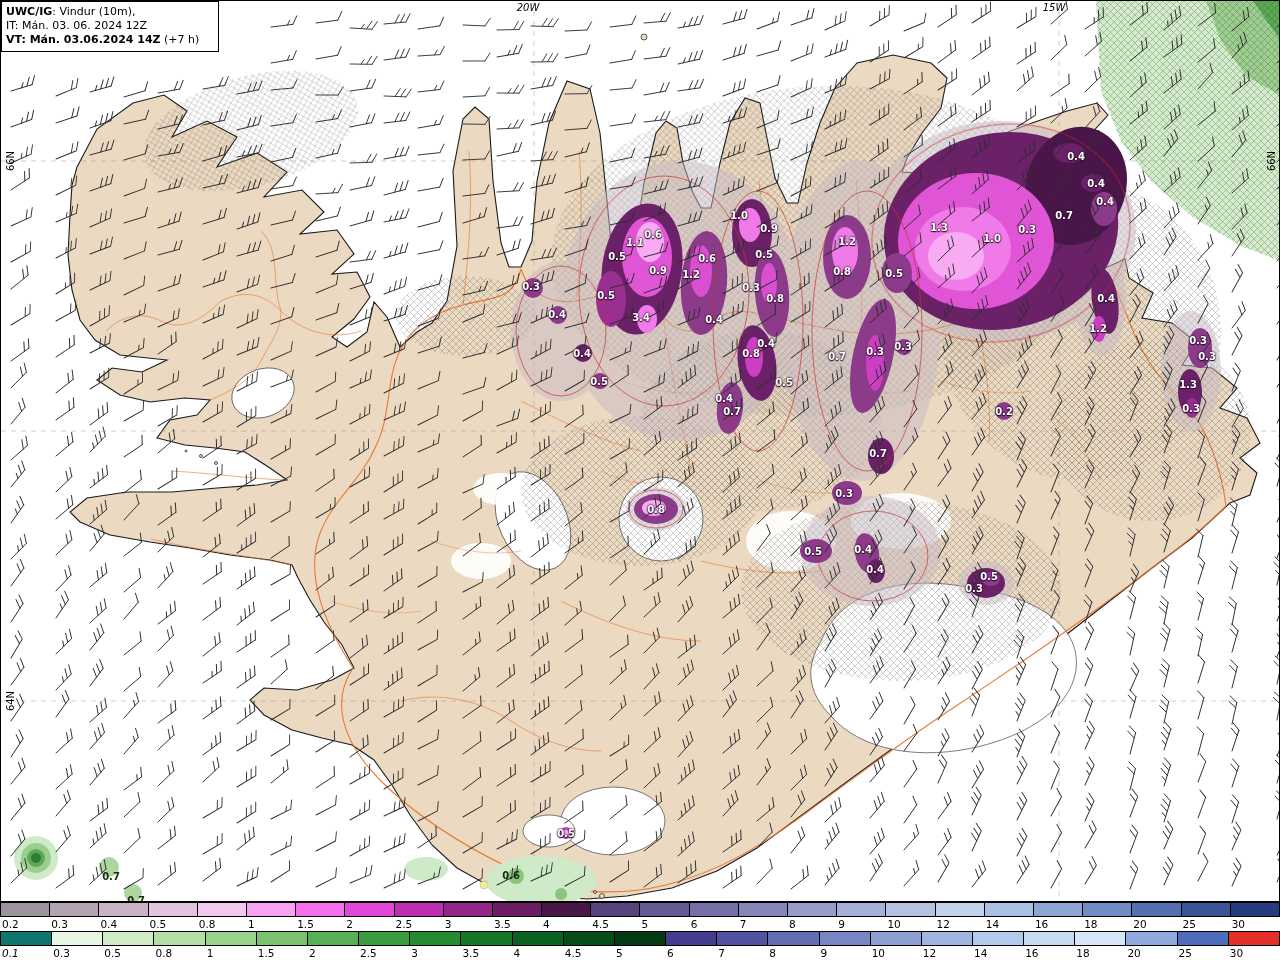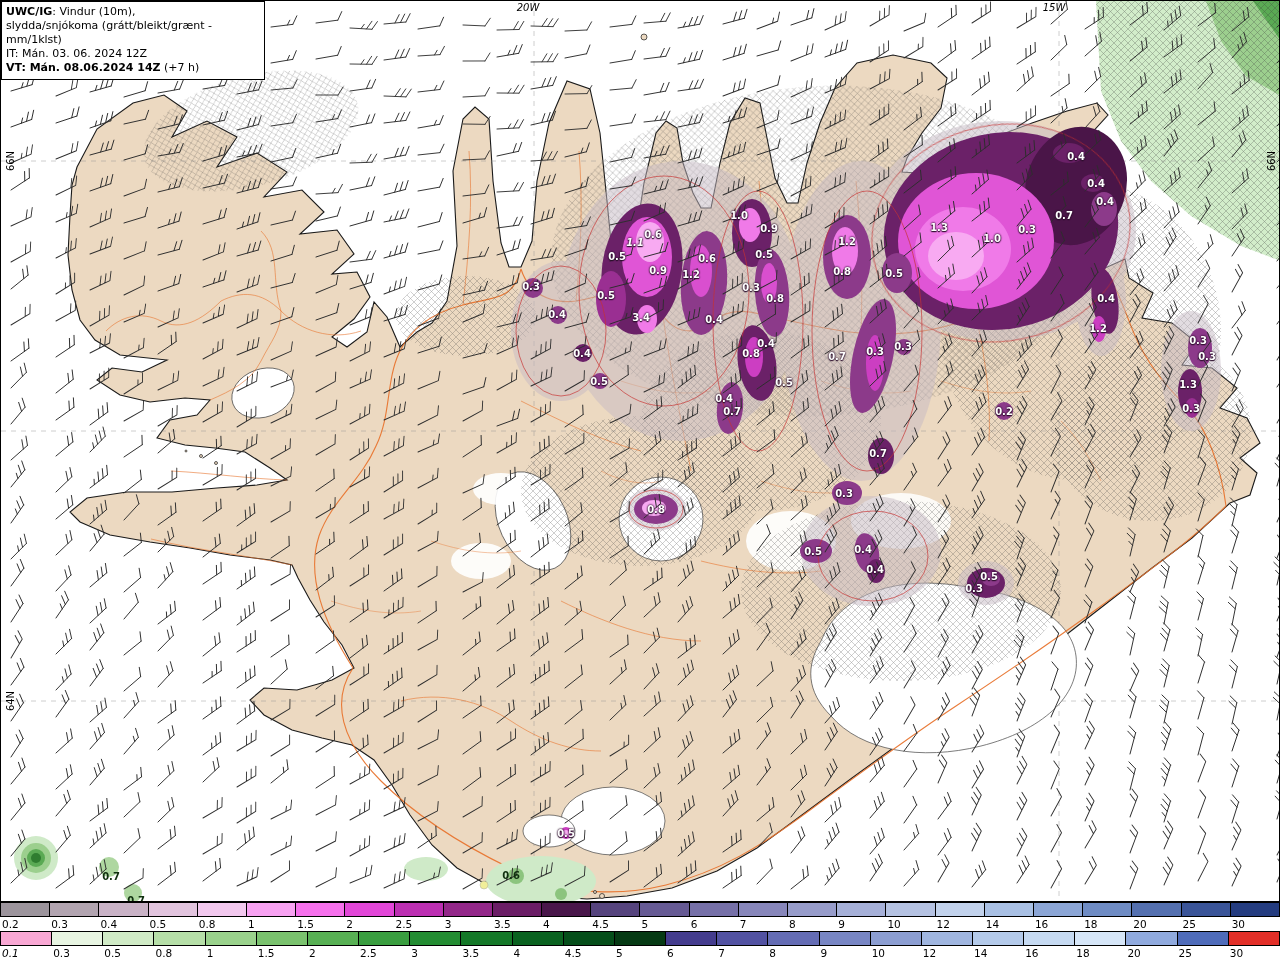--- a/index.html
+++ b/index.html
@@ -7,21 +7,21 @@
   #app{position:relative;width:1280px;height:960px;background:#fff;}
   #map-frame{position:relative;width:1280px;height:902px;border:1px solid #000;box-sizing:border-box;background:#fff;overflow:hidden;}
   #map-svg{position:absolute;left:0;top:0;}
   #labels-layer{position:absolute;left:0;top:0;width:100%;height:100%;pointer-events:none;}
   .pl{position:absolute;transform:translate(-50%,-50%);font-size:10px;font-weight:bold;color:#fff;
       text-shadow:0 0 2px #2c0e2c,0 0 2px #2c0e2c,0 1px 1px #2c0e2c;white-space:nowrap;}
   .pl.dark{color:#10300f;text-shadow:none;}
   .gl{position:absolute;font-size:10px;color:#000;white-space:nowrap;}
   .gl.top{transform:translateX(-50%);top:1px;font-style:italic;}
   .gl.side{transform:translate(-50%,-50%) rotate(-90deg);}
-  #legend{position:absolute;left:0;top:0;background:#fff;border:1px solid #000;padding:3px 8px 4px 4px;
+  #legend{position:absolute;left:0;top:0;background:#fff;border:1px solid #000;padding:3px 19px 4px 4px;
     font-size:11px;line-height:1.28;z-index:5;max-width:250px;}
   .lg-line b{font-weight:bold;}
   #colorbars{width:1280px;height:58px;background:#fff;}
   .cbar{display:flex;height:29px;position:relative;width:1280px;box-sizing:border-box;}
   .cbar-cell{flex:1;height:15px;border:1px solid #000;border-left:none;position:relative;box-sizing:border-box;}
   .cbar-cell:first-child{border-left:1px solid #000;}
   .cbar-label{position:absolute;top:15px;left:1px;font-size:10.5px;line-height:1.15;color:#000;}
 </style>
 </head>
 <body>
@@ -1205,23 +1205,22 @@
         <span class="pl dark" style="left: 135px; top: 899px;">0.7</span>
         <span class="gl top" style="left: 527px;">20W</span>
         <span class="gl top" style="left: 1053px;">15W</span>
         <span class="gl side" style="left: 9px; top: 160px;">66N</span>
         <span class="gl side" style="left: 9px; top: 700px;">64N</span>
         <span class="gl side" style="left: 1270px; top: 160px;">66N</span>
       </div>
 
     <div id="legend">
       <div class="lg-line"><b>UWC/IG</b><span>: Vindur (10m),</span></div>
-      <div class="lg-line">slydda/snjókoma (grátt/bleikt/grænt - mm/1klst)</div>
       <div class="lg-line">IT: Mán. 03. 06. 2024 12Z</div>
-      <div class="lg-line"><b>VT: Mán. 08.06.2024 14Z</b><span> (+7 h)</span></div>
+      <div class="lg-line"><b>VT: Mán. 03.06.2024 14Z</b><span> (+7 h)</span></div>
     </div>
   </div>
 
   <div id="colorbars">
     <div class="cbar" id="cbar-sleet">
         <div class="cbar-cell" style="background: rgb(156, 148, 156);">
           <span class="cbar-label">0.2</span>
         </div>
         <div class="cbar-cell" style="background: rgb(178, 164, 176);">
           <span class="cbar-label">0.3</span>
@@ -1293,21 +1292,21 @@
           <span class="cbar-label">20</span>
         </div>
         <div class="cbar-cell" style="background: rgb(58, 84, 152);">
           <span class="cbar-label">25</span>
         </div>
         <div class="cbar-cell" style="background: rgb(36, 60, 128);">
           <span class="cbar-label">30</span>
         </div>
       </div>
     <div class="cbar" id="cbar-rain">
-        <div class="cbar-cell" style="background: #f9a8d4; font-style: italic;">
+        <div class="cbar-cell" style="background: #0f766e; font-style: italic;">
           <span class="cbar-label">0.1</span>
         </div>
         <div class="cbar-cell" style="background: rgb(232, 245, 226);">
           <span class="cbar-label">0.3</span>
         </div>
         <div class="cbar-cell" style="background: rgb(208, 235, 198);">
           <span class="cbar-label">0.5</span>
         </div>
         <div class="cbar-cell" style="background: rgb(182, 223, 168);">
           <span class="cbar-label">0.8</span>

